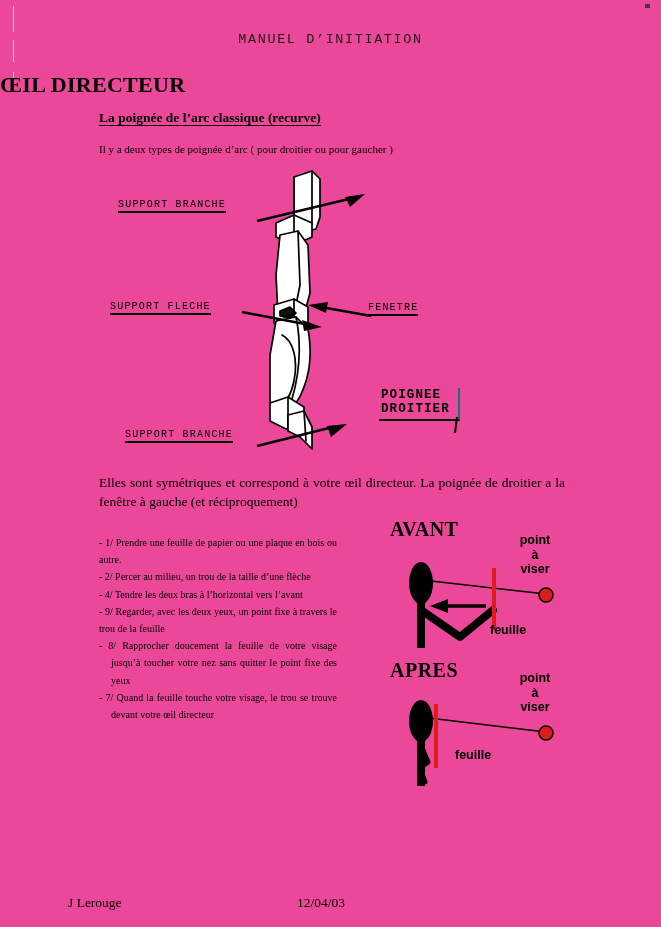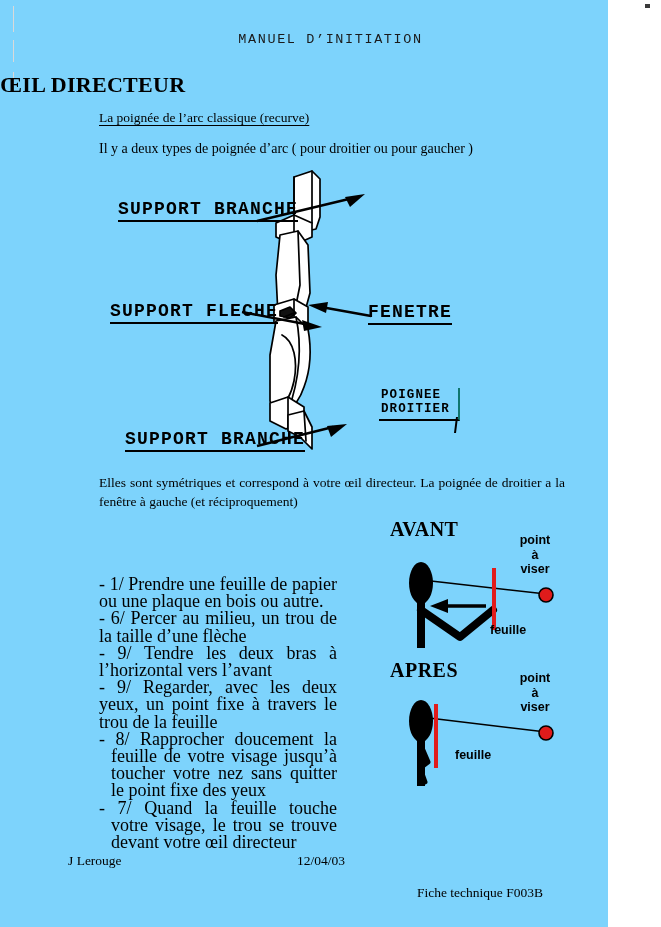--- a/index.html
+++ b/index.html
@@ -12,23 +12,23 @@
     height: 927px;
     position: relative;
     overflow: hidden;
     font-family: "Liberation Serif", serif;
     color: #000000;
   }
 
   .page {
     position: absolute;
     left: 0; top: 0;
-    width: 608px;
+    width: 661px;
     height: 927px;
-    background: #7dd3fc;
+    background: #ec4899;
   }
 
   
   .scan-line {
     position: absolute;
     background: #d9d9d9;
     width: 1px;
   }
   .scan-line.a { left: 13px; top: 6px;  height: 26px; }
   .scan-line.b { left: 13px; top: 40px; height: 22px; }
@@ -59,51 +59,51 @@
     text-align: left;
     font-family: "Liberation Serif", serif;
     font-weight: bold;
     font-size: 22px;
     letter-spacing: 0.3px;
   }
 
   .section-head {
     position: absolute;
     font-family: "Liberation Serif", serif;
-    font-weight: normal;
+    font-weight: bold;
     font-size: 13.5px;
     text-decoration: underline;
     text-underline-offset: 3px;
   }
   .section-head.s1 { left: 99px; top: 110px; }
   .section-head.s2 { left: 99px; top: 514px; }
 
   .intro-line {
     position: absolute;
     left: 99px; top: 140px;
     width: 470px;
-    font-size: 14px;
+    font-size: 11px;
     line-height: 18px;
   }
 
   .body-para {
     position: absolute;
     left: 99px; top: 473px;
     width: 466px;
     font-size: 13.5px;
     line-height: 19px;
     text-align: justify;
   }
 
   
   .method-list {
     position: absolute;
-    left: 99px; top: 576px;
+    left: 99px; top: 534px;
     width: 238px;
-    font-size: 18px;
+    font-size: 10px;
     line-height: 17.2px;
   }
   .method-list .step {
     text-align: justify;
     margin: 0;
     padding: 0;
   }
   .method-list .step.indented {
     padding-left: 12px;
     text-indent: -12px;
@@ -113,22 +113,22 @@
   .bow-drawing {
     position: absolute;
     left: 250px; top: 165px;
     width: 140px; height: 290px;
   }
 
   
   .callout {
     position: absolute;
     font-family: "Liberation Mono", monospace;
-    font-size: 18px;
-    font-weight: bold;
+    font-size: 10px;
+    font-weight: normal;
     letter-spacing: 1.2px;
     white-space: nowrap;
     color: #000;
   }
   .callout .u {
     display: inline-block;
     border-bottom: 2px solid #000;
     padding-bottom: 1px;
   }
   .callout.support-top   { left: 118px; top: 199px; }
@@ -181,21 +181,21 @@
     font-family: "Liberation Sans", sans-serif;
     font-weight: bold;
     font-size: 12.5px;
   }
   .sheet-label.avant { left: 490px; top: 623px; }
   .sheet-label.apres { left: 455px; top: 748px; }
 
   
   .footer {
     position: absolute;
-    left: 0; top: 853px;
+    left: 0; top: 895px;
     width: 661px;
     height: 20px;
     font-size: 13.5px;
   }
   .footer .f-author { position: absolute; left: 68px; top: 0; }
   .footer .f-date   { position: absolute; left: 297px; top: 0; }
   .footer .f-ref    { position: absolute; left: 417px; top: 0; margin-top: 32px; }
 </style>
 </head>
 <body>
@@ -287,22 +287,22 @@
   </div>
   <svg class="leader" style="left:379px; top:415px; width:80px; height:20px;">
     <path d="M78 2 L76 18" stroke="#000" stroke-width="2" fill="none"></path>
   </svg>
 
   <div class="body-para">Elles sont symétriques et correspond à votre œil directeur. La poignée de droitier a la fenêtre à gauche (et réciproquement)</div>
 
 
   <div class="method-list">
     <p class="step">- 1/ Prendre une feuille de papier ou une plaque en bois ou autre.</p>
-    <p class="step">- 6/ Percer au milieu, un trou de la taille d’une flèche</p>
-    <p class="step">- 9/ Tendre les deux bras à l’horizontal vers l’avant</p>
+    <p class="step">- 2/ Percer au milieu, un trou de la taille d’une flèche</p>
+    <p class="step">- 4/ Tendre les deux bras à l’horizontal vers l’avant</p>
     <p class="step">- 9/ Regarder, avec les deux yeux, un point fixe à travers le trou de la feuille</p>
     <p class="step indented">- 8/ Rapprocher doucement la feuille de votre visage jusqu’à toucher votre nez sans quitter le point fixe des yeux</p>
     <p class="step indented">- 7/ Quand la feuille touche votre visage, le trou se trouve devant votre œil directeur</p>
   </div>
 
   <div class="panel-title avant">AVANT</div>
 
   <div class="aim-label avant">
     <div>point</div>
     <div>à</div>

